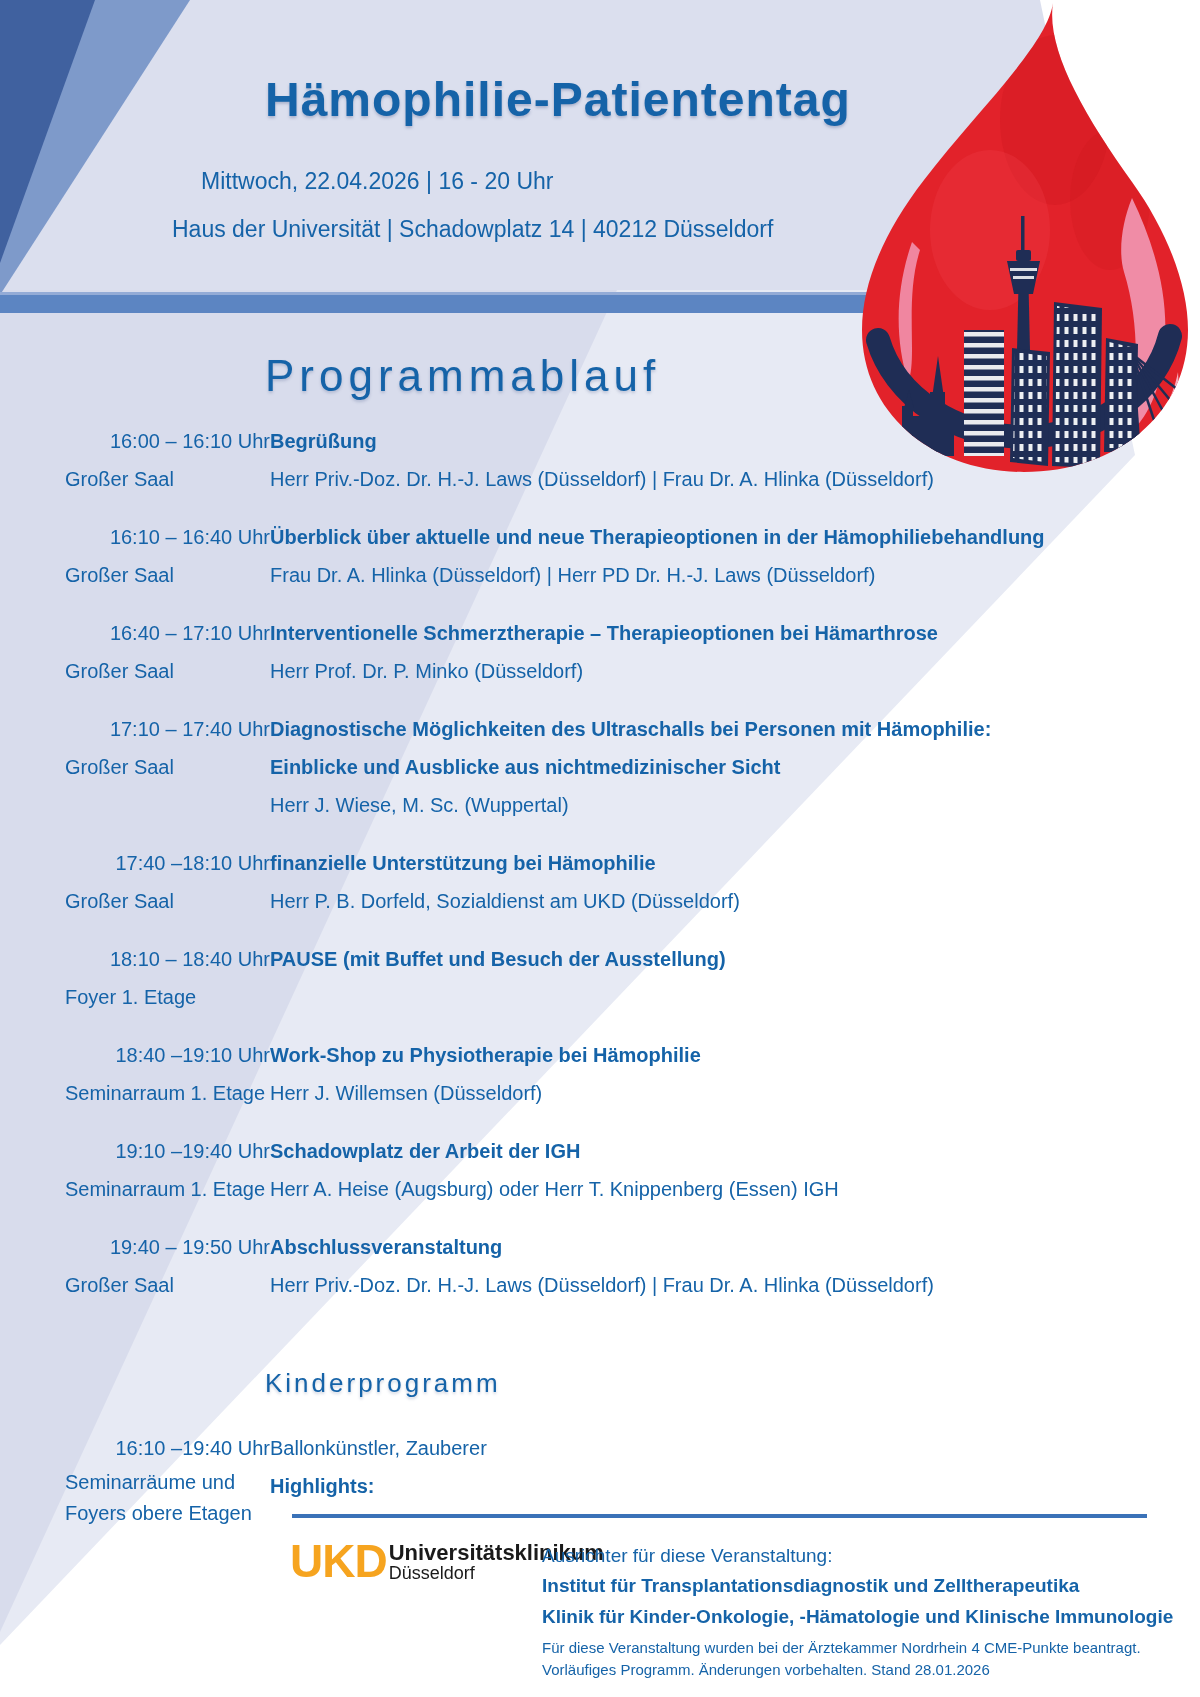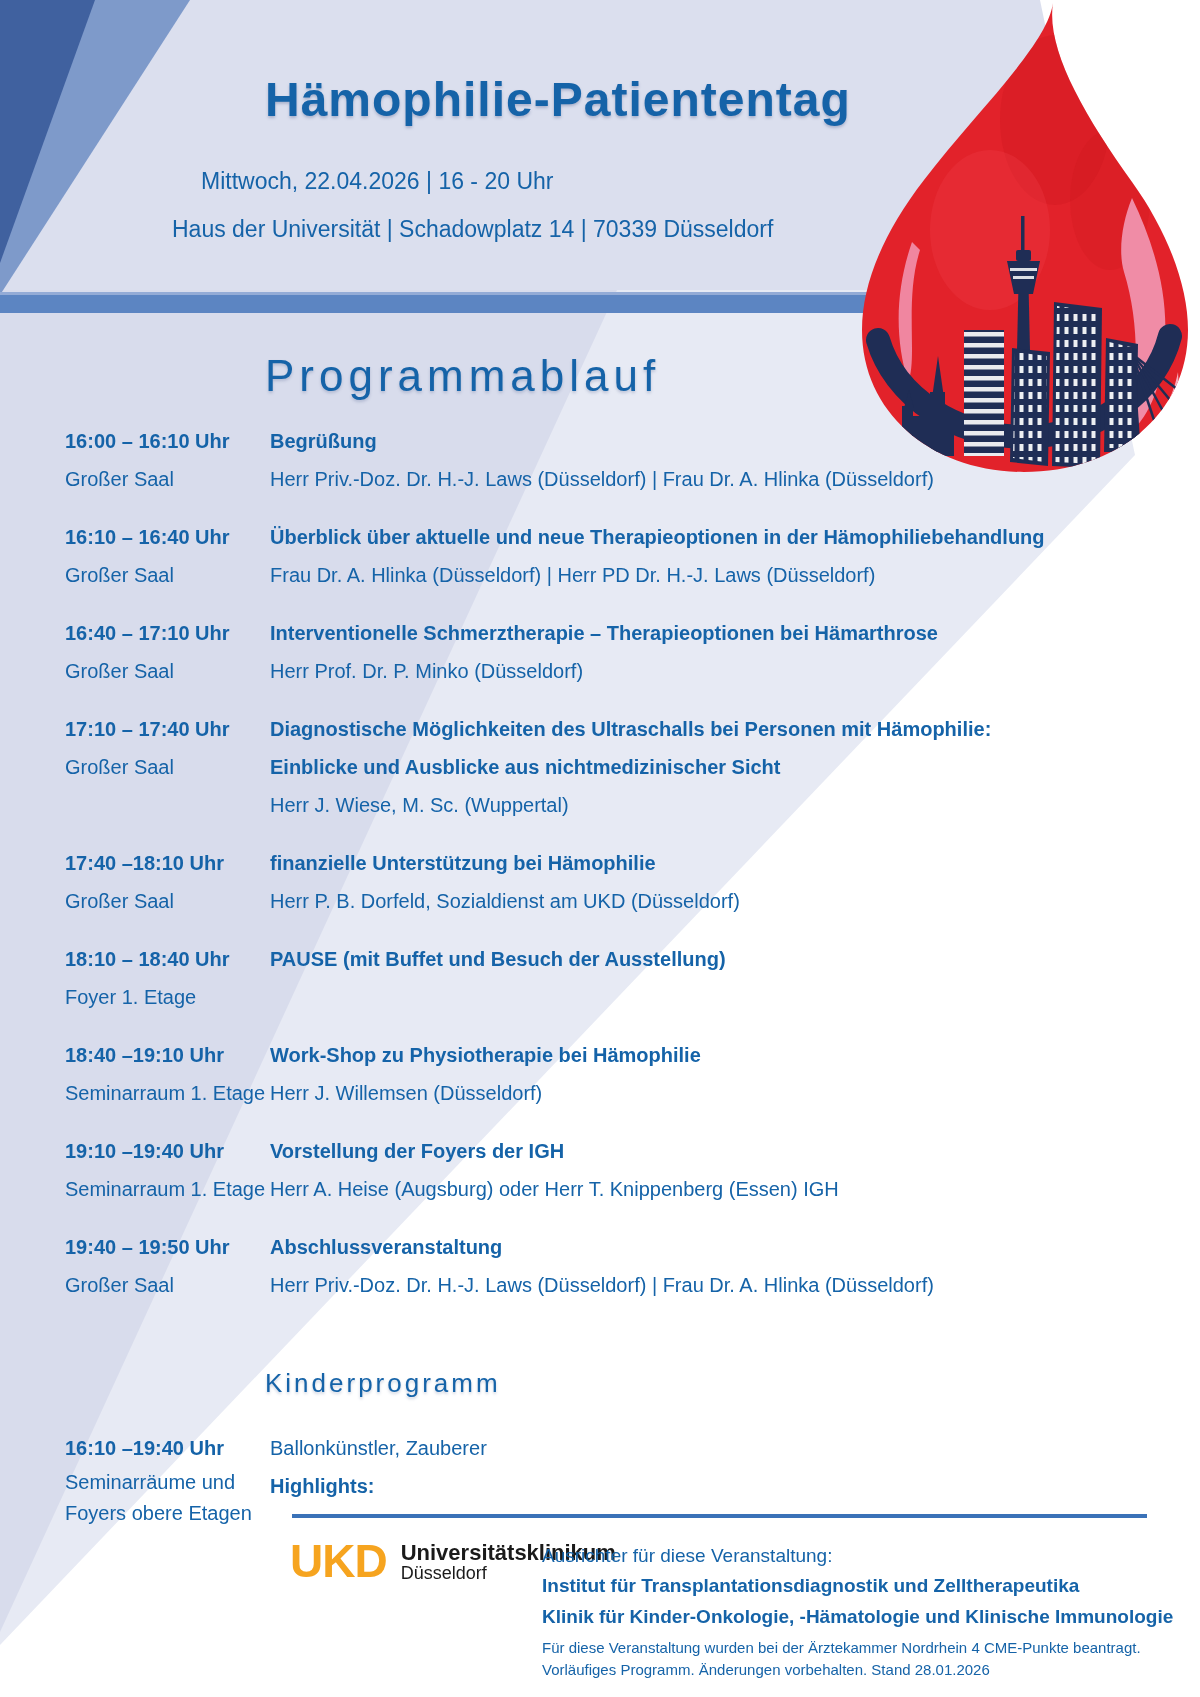--- a/index.html
+++ b/index.html
@@ -49,28 +49,28 @@
     font-weight:normal;text-shadow:0 2px 3px rgba(90,105,150,.30);
   }
   .prog-title{left:265px;top:351px;font-size:44px;letter-spacing:5px;}
   .kinder-title{left:265px;top:1368px;font-size:26px;letter-spacing:3px;}
 
   .rows{position:absolute;left:65px;right:20px;z-index:6;}
   .rows-program{top:422px;}
   .rows-kinder{top:1429px;}
   .prog-row{display:grid;grid-template-columns:205px 1fr;margin-bottom:20px;}
   .prog-row .cell{font-size:20px;line-height:38px;}
-  .time-line{font-weight:bold;}
+  .time-line{font-weight:normal;text-align:right;}
   .room-line{font-weight:normal;}
   .title-line{font-weight:bold;}
   .speaker-line{font-weight:normal;}
   .rows-kinder .room-line{line-height:31px;}
 
   .footer-rule{position:absolute;left:292px;top:1514px;width:855px;height:4px;background:var(--rule-blue);z-index:6;}
-  .logo{position:absolute;left:290px;top:1538px;display:flex;align-items:flex-start;gap:14px;z-index:6;}
+  .logo{position:absolute;left:290px;top:1538px;display:flex;align-items:flex-start;gap:2px;z-index:6;}
   .logo-abbr{
     color:var(--ukd-orange);font-size:46px;font-weight:bold;letter-spacing:-1px;line-height:46px;
   }
   .logo-text{padding-top:4px;color:#1a1a1a;}
   .logo-name{font-size:22px;font-weight:bold;line-height:21px;}
   .logo-city{font-size:18px;line-height:21px;}
   .host{position:absolute;left:542px;top:1541px;z-index:6;}
   .host-label{font-size:19px;line-height:29px;}
   .host-line{font-size:19px;font-weight:bold;line-height:31px;}
   .host-notes{margin-top:5px;}
@@ -143,21 +143,21 @@
     <path d="M195,352 L227,356 L225,462 L193,458 Z" fill="url(#win)"></path>
     <path d="M237,306 L279,312 L277,464 L235,462 Z" fill="url(#win)"></path>
     <path d="M289,342 L315,348 L313,448 L287,448 Z" fill="url(#win)"></path>
     <rect x="190" y="268" width="27" height="3" fill="#ffffff" opacity="0.85"></rect>
     <rect x="193" y="276" width="21" height="3" fill="#ffffff" opacity="0.85"></rect>
   </g>
 </svg>
 
 <div class="txt page-title">Hämophilie-Patiententag</div>
 <div class="txt date-line">Mittwoch, 22.04.2026 | 16 - 20 Uhr</div>
-<div class="txt venue-line">Haus der Universität  | Schadowplatz 14  | 70339 Düsseldorf</div>
+<div class="txt venue-line">Haus der Universität  | Schadowplatz 14  | 40212 Düsseldorf</div>
 
 <div class="txt section-title prog-title">Programmablauf</div>
 <div class="rows rows-program" id="program-rows">
   <div class="prog-row">
     <div class="cell time-cell">
       <div class="time-line">16:00 – 16:10 Uhr</div>
       <div>
           <div class="room-line">Großer Saal</div>
         </div>
     </div>
@@ -274,21 +274,21 @@
 
   <div class="prog-row">
     <div class="cell time-cell">
       <div class="time-line">19:10 –19:40 Uhr</div>
       <div>
           <div class="room-line">Seminarraum 1. Etage</div>
         </div>
     </div>
     <div class="cell content-cell">
       <div>
-          <div class="title-line">Vorstellung der Foyers der IGH</div>
+          <div class="title-line">Schadowplatz der Arbeit der IGH</div>
         </div>
       <div>
           <div class="speaker-line">Herr A. Heise (Augsburg) oder Herr T. Knippenberg (Essen) IGH</div>
         </div>
     </div>
   </div>
 
   <div class="prog-row">
     <div class="cell time-cell">
       <div class="time-line">19:40 – 19:50 Uhr</div>

